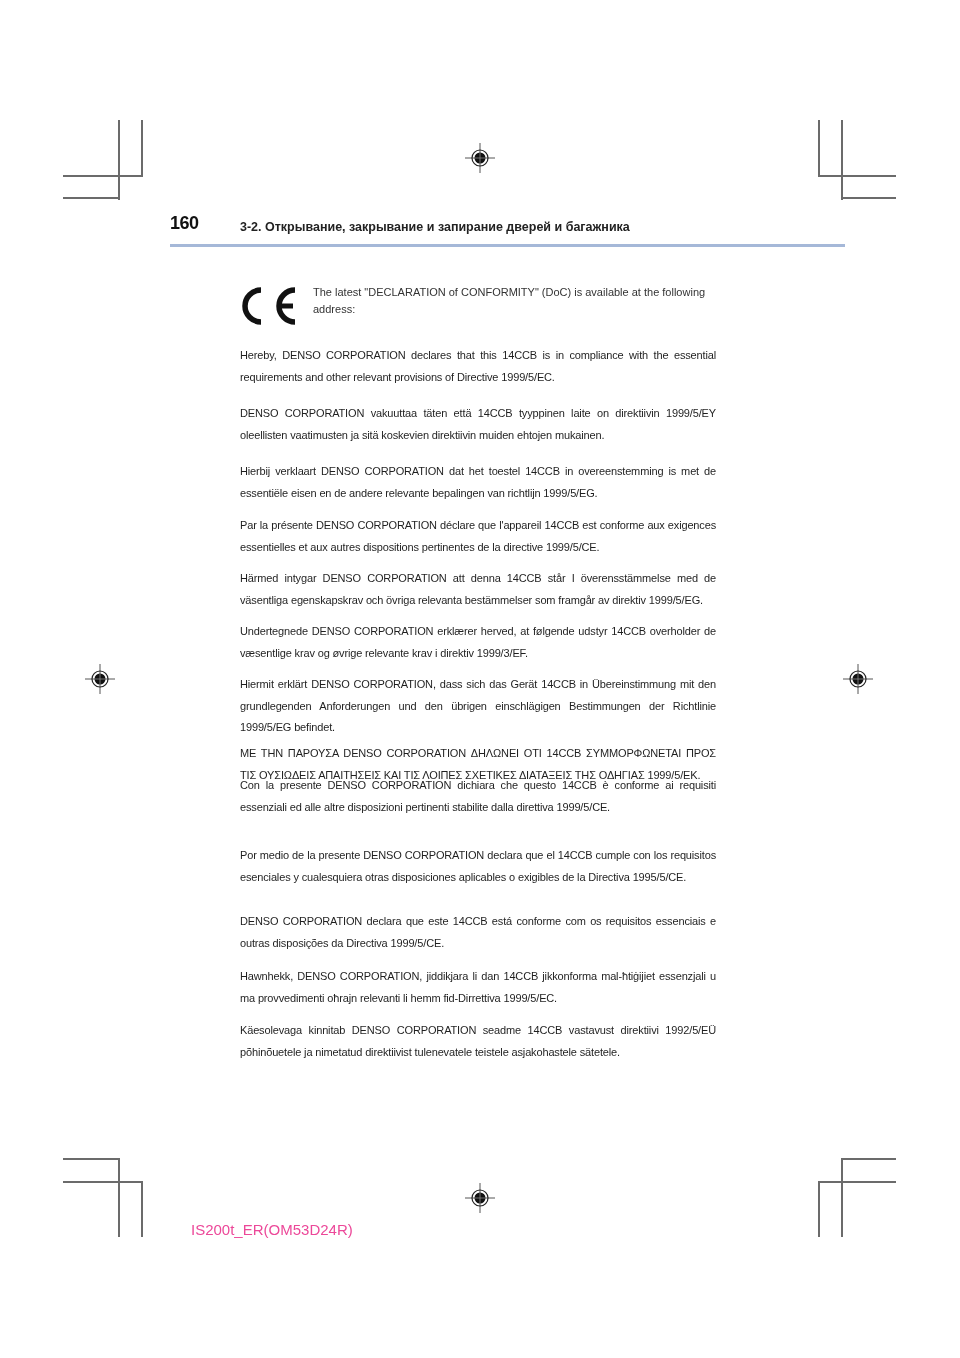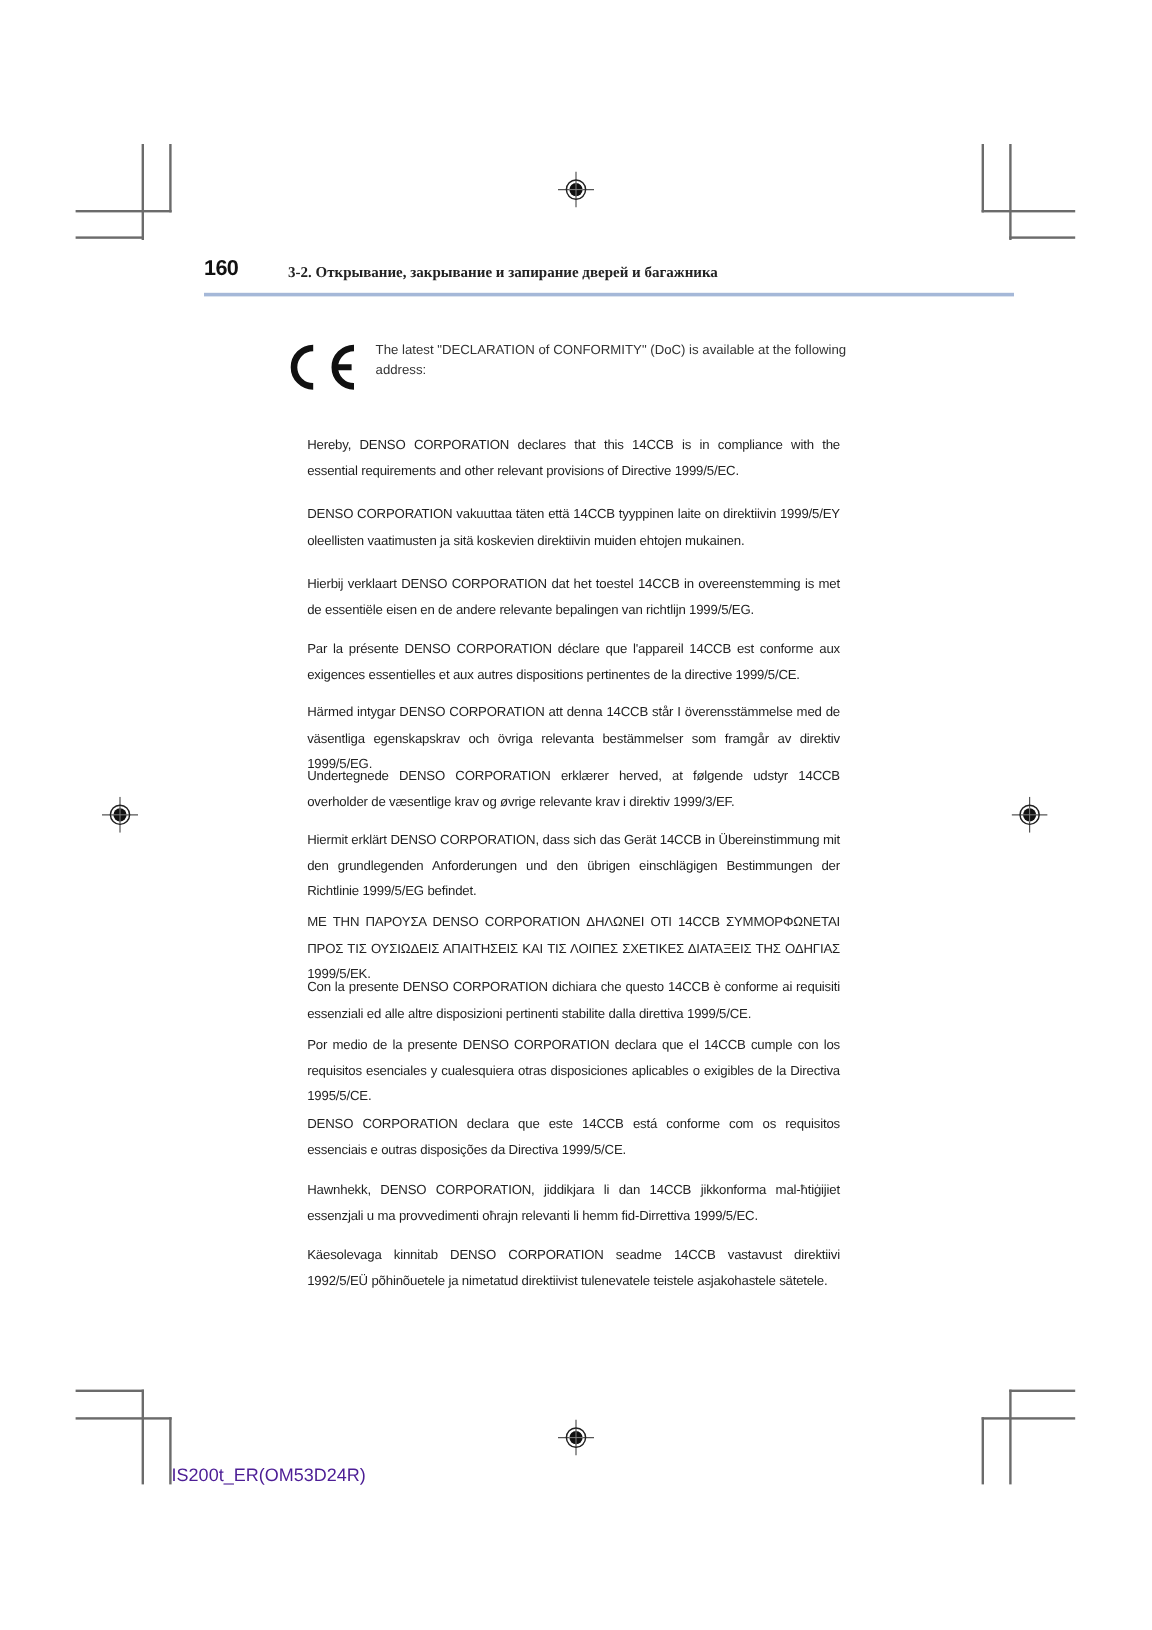--- a/index.html
+++ b/index.html
@@ -6,31 +6,31 @@
   body { width: 960px; height: 1358px; position: relative; overflow: hidden;
          font-family: "Liberation Sans", sans-serif; color: #1a1a1a; }
   .line { position: absolute; background: #6b6b6b; }
   .hline { height: 2px; }
   .vline { width: 2px; }
 
   .reg { position: absolute; width: 30px; height: 30px; }
 
   .page-num { position: absolute; left: 170px; top: 213px; font-size: 18px; font-weight: bold;
               letter-spacing: -0.5px; color: #111; }
-  .section-title { position: absolute; left: 240px; top: 220px; font-size: 12.5px; font-weight: bold; color: #222; font-family: Liberation Serif, serif; }
+  .section-title { position: absolute; left: 240px; top: 220px; font-size: 12.5px; font-weight: bold; color: #222; }
   .header-rule { position: absolute; left: 170px; top: 244px; width: 675px; height: 3px; background: #a5b8d8; }
 
   .ce-mark { position: absolute; left: 239px; top: 284px; width: 60px; height: 44px; }
   .doc-block { position: absolute; left: 313px; top: 284px; width: 420px; font-size: 11px; line-height: 17px; color: #333; }
 
   .body-text { position: absolute; left: 240px; width: 476px; font-size: 11px; line-height: 21.5px;
                text-align: justify; color: #1f1f1f; letter-spacing: -0.15px; }
-  .para { margin: 16px; }
+  .para { margin: 0; }
 
-  .footer-code { position: absolute; left: 143px; top: 1221px; font-size: 15px; color: #4c1d95; }
+  .footer-code { position: absolute; left: 143px; top: 1221px; font-size: 15px; color: #ec4899; padding-left: 48px; }
 </style>
 </head>
 <body>
 
 <div>
   <div class="line vline" style="left:118px; top:120px; height:80px;"></div>
   <div class="line vline" style="left:141px; top:120px; height:57px;"></div>
   <div class="line hline" style="left:63px; top:175px; width:80px;"></div>
   <div class="line hline" style="left:63px; top:197px; width:57px;"></div>
 </div>
@@ -120,21 +120,21 @@
 </div>
 <div class="body-text" style="top:621px;">
   <p class="para">Undertegnede DENSO CORPORATION erklærer herved, at følgende udstyr 14CCB overholder de væsentlige krav og øvrige relevante krav i direktiv 1999/3/EF.</p>
 </div>
 <div class="body-text" style="top:674px;">
   <p class="para">Hiermit erklärt DENSO CORPORATION, dass sich das Gerät 14CCB in Übereinstimmung mit den grundlegenden Anforderungen und den übrigen einschlägigen Bestimmungen der Richtlinie 1999/5/EG befindet.</p>
 </div>
 <div class="body-text" style="top:743px;">
   <p class="para">ΜΕ ΤΗΝ ΠΑΡΟΥΣΑ DENSO CORPORATION ΔΗΛΩΝΕΙ ΟΤΙ 14CCB ΣΥΜΜΟΡΦΩΝΕΤΑΙ ΠΡΟΣ ΤΙΣ ΟΥΣΙΩΔΕΙΣ ΑΠΑΙΤΗΣΕΙΣ ΚΑΙ ΤΙΣ ΛΟΙΠΕΣ ΣΧΕΤΙΚΕΣ ΔΙΑΤΑΞΕΙΣ ΤΗΣ ΟΔΗΓΙΑΣ 1999/5/ΕΚ.</p>
 </div>
-<div class="body-text" style="top:797px;">
+<div class="body-text" style="top:775px;">
   <p class="para">Con la presente DENSO CORPORATION dichiara che questo 14CCB è conforme ai requisiti essenziali ed alle altre disposizioni pertinenti stabilite dalla direttiva 1999/5/CE.</p>
 </div>
 <div class="body-text" style="top:845px;">
   <p class="para">Por medio de la presente DENSO CORPORATION declara que el 14CCB cumple con los requisitos esenciales y cualesquiera otras disposiciones aplicables o exigibles de la Directiva 1995/5/CE.</p>
 </div>
 <div class="body-text" style="top:911px;">
   <p class="para">DENSO CORPORATION declara que este 14CCB está conforme com os requisitos essenciais e outras disposições da Directiva 1999/5/CE.</p>
 </div>
 <div class="body-text" style="top:966px;">
   <p class="para">Hawnhekk, DENSO CORPORATION, jiddikjara li dan 14CCB jikkonforma mal-ħtiġijiet essenzjali u ma provvedimenti oħrajn relevanti li hemm fid-Dirrettiva 1999/5/EC.</p>

